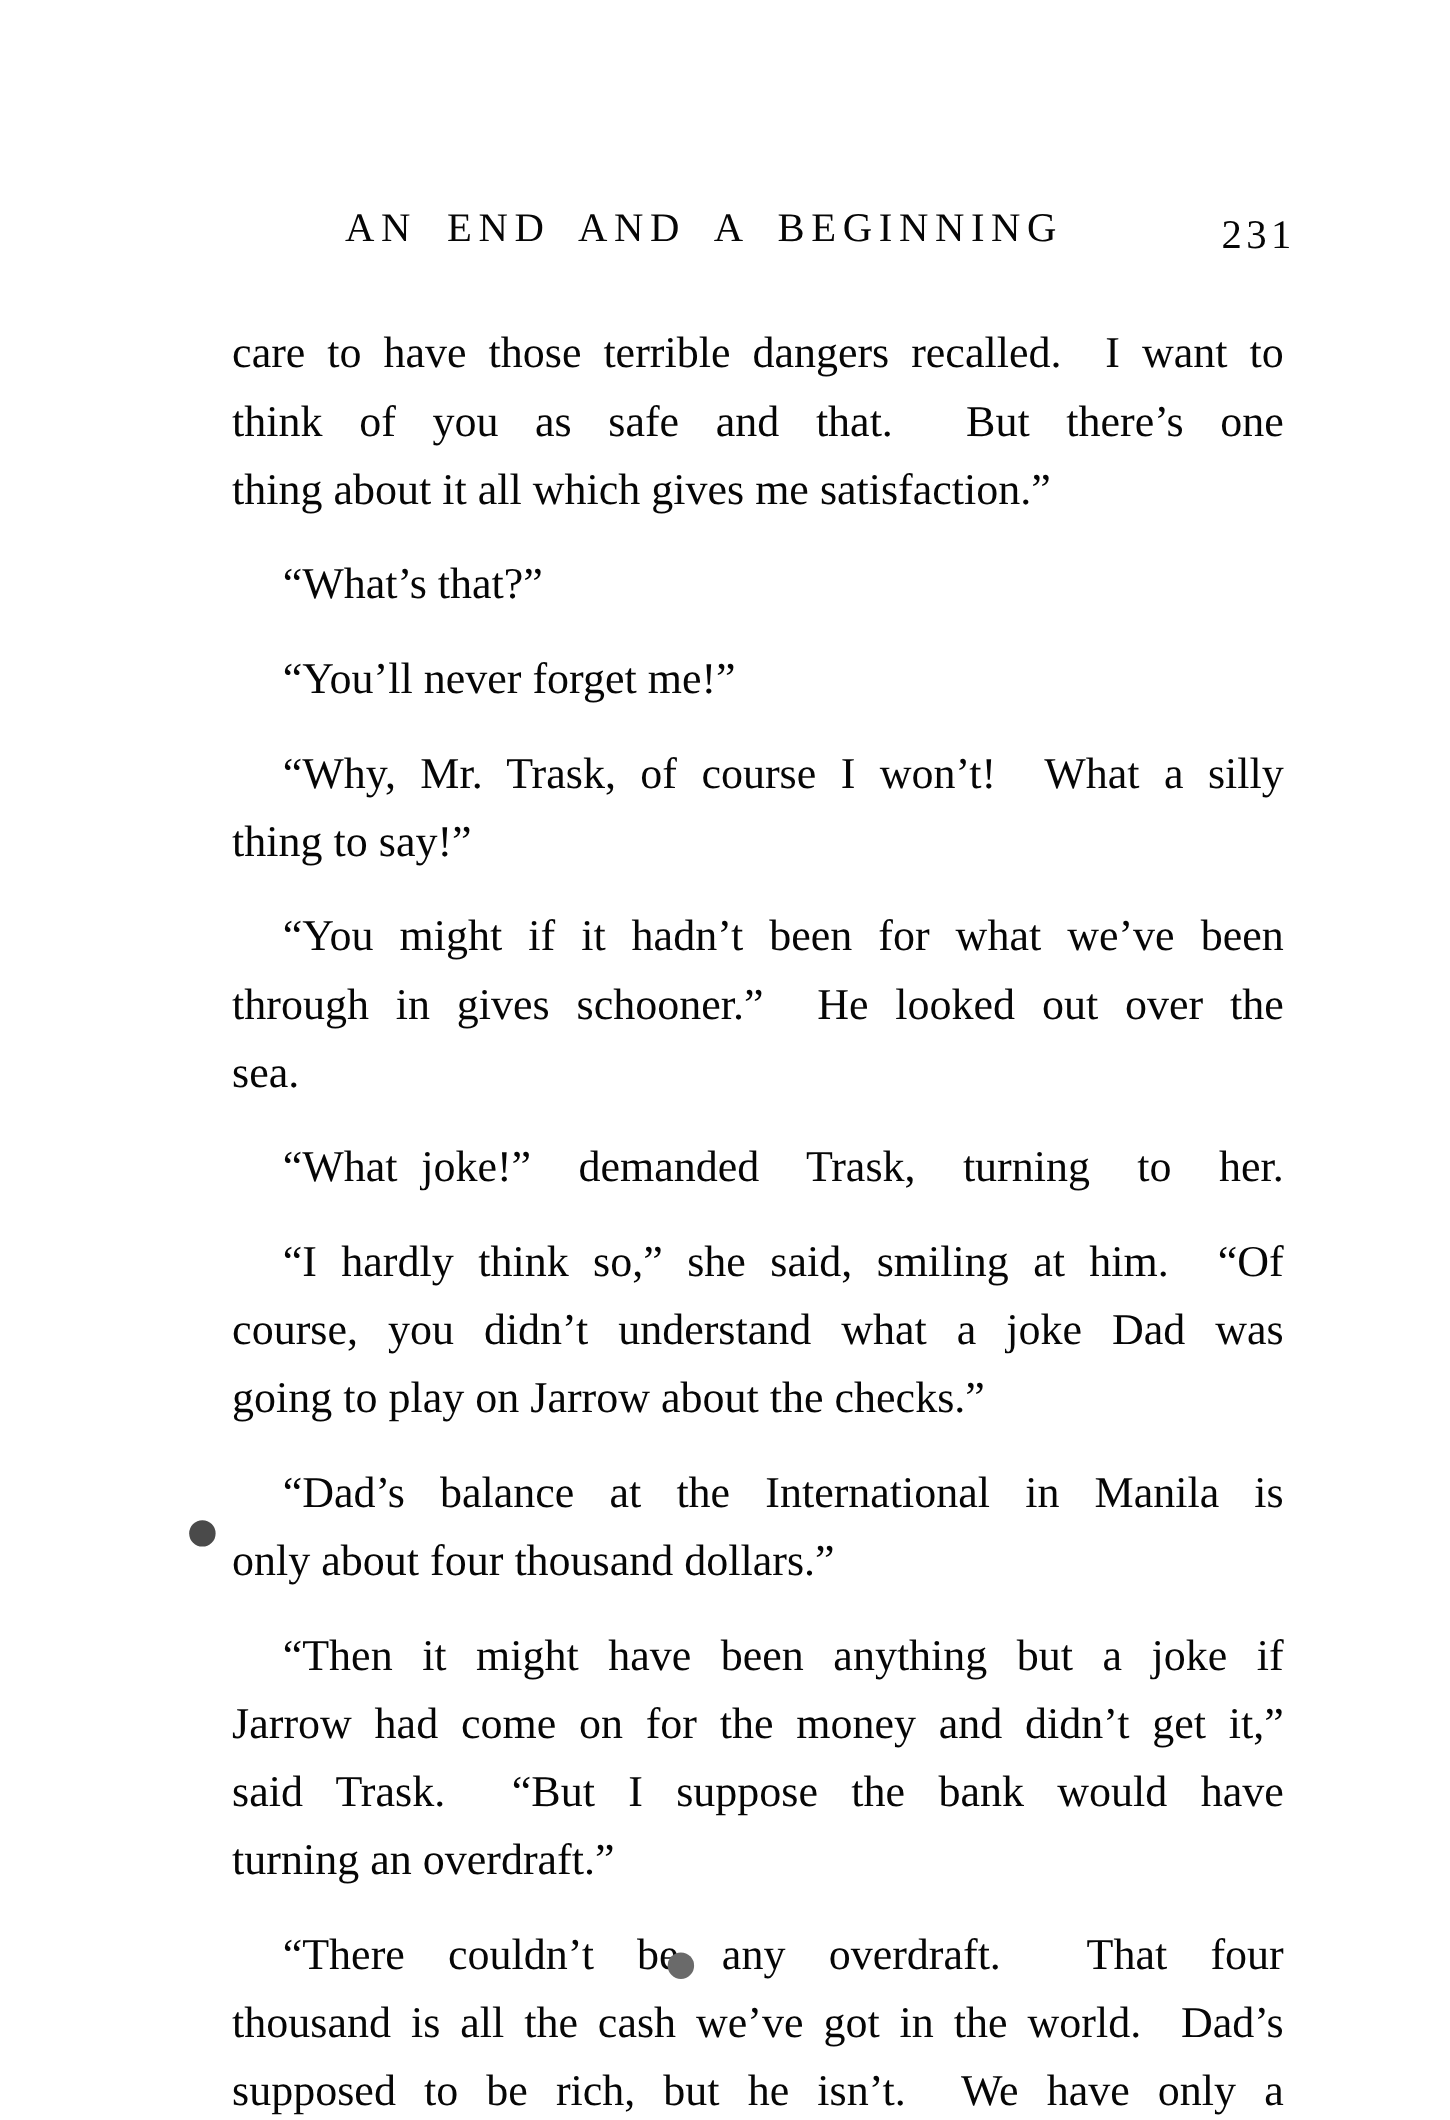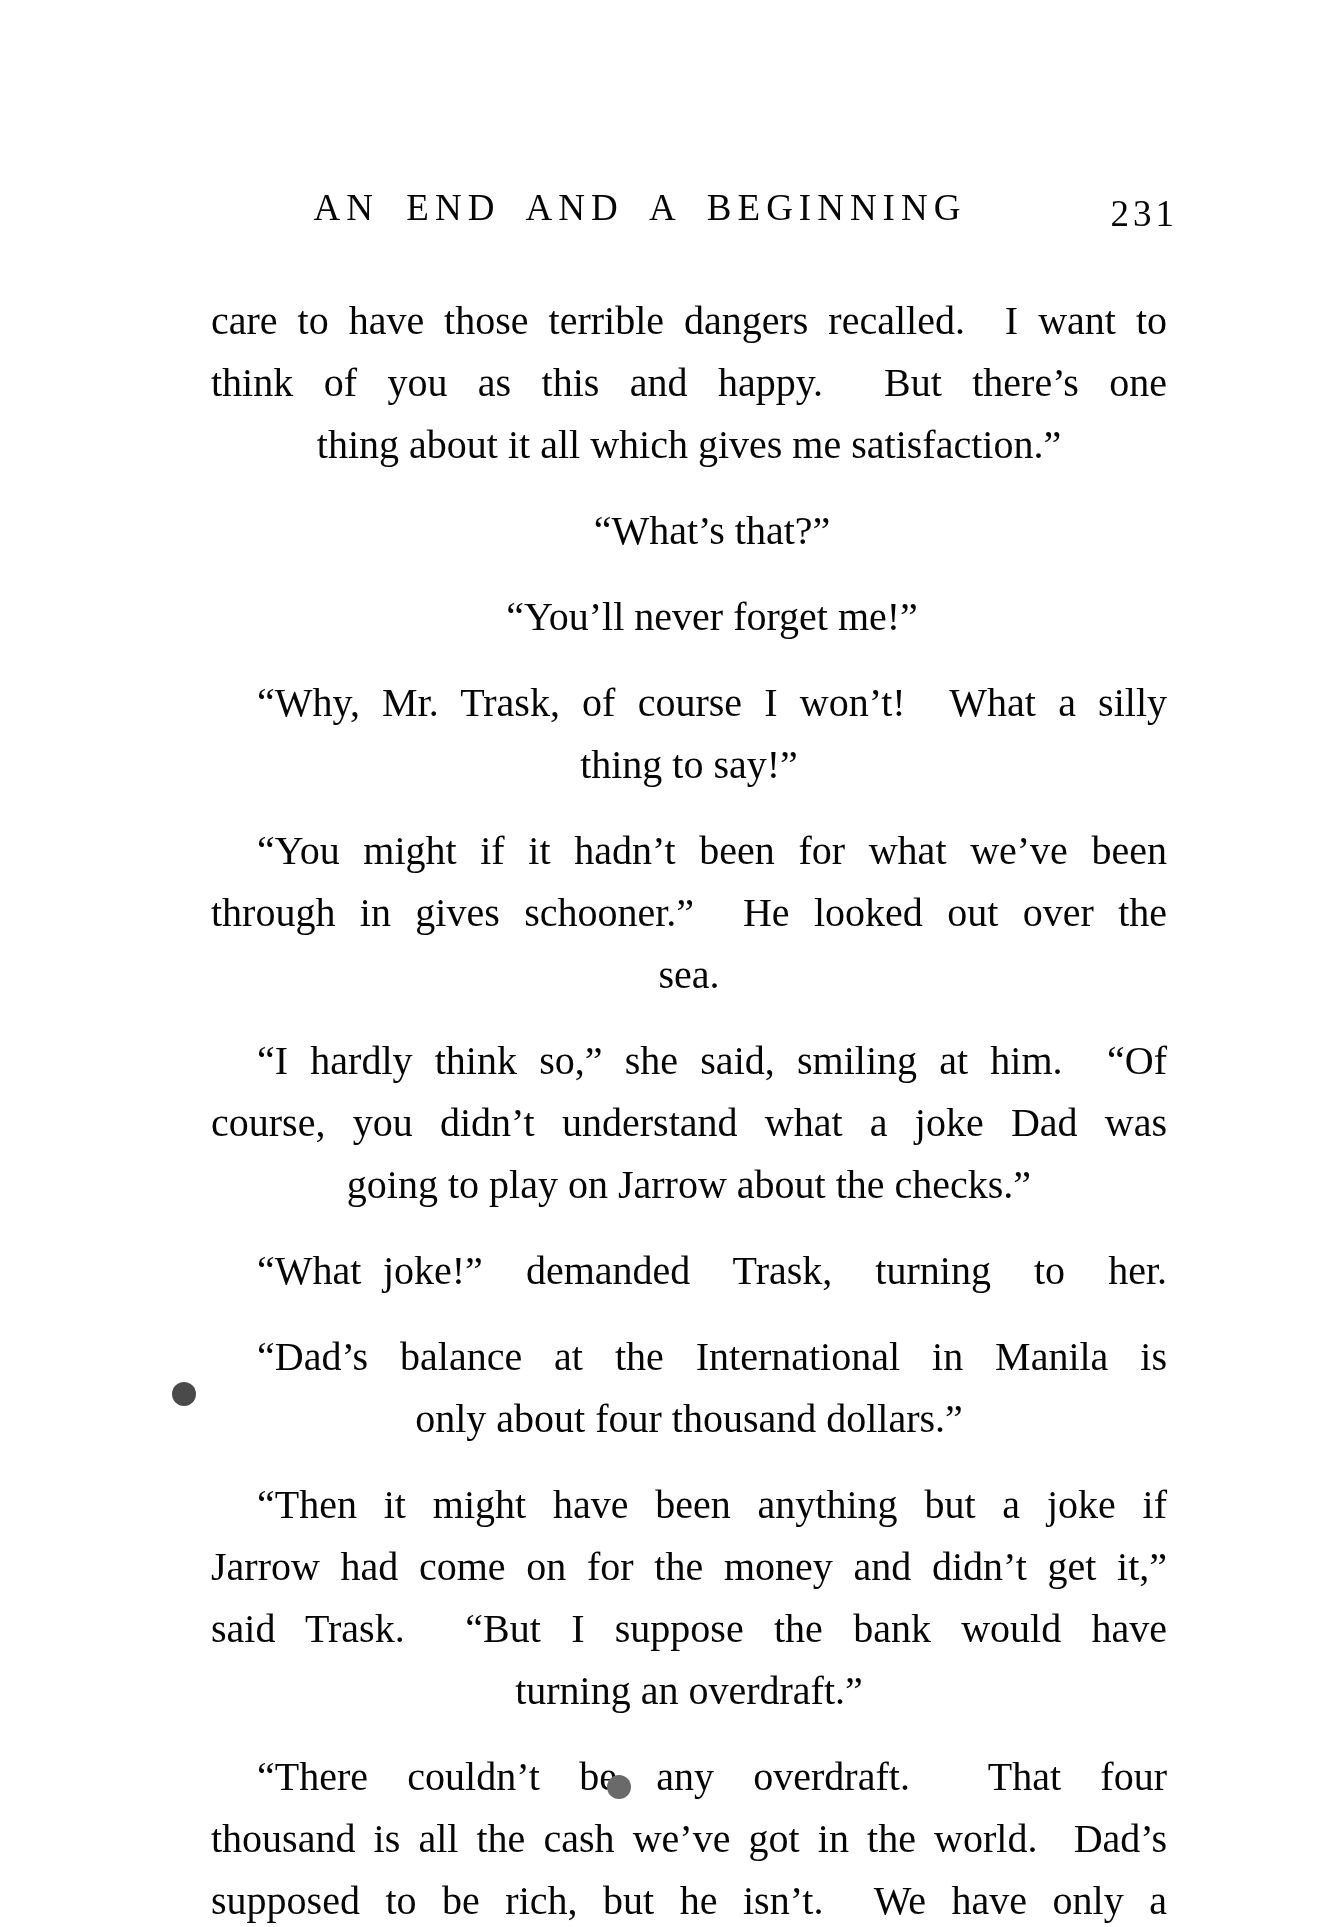--- a/index.html
+++ b/index.html
@@ -43,21 +43,21 @@
     top: 230px;
     left: 151px;
     width: 1028px;
     font-size: 40px;
   }
   .paragraph { margin: 0; }
   .line {
     height: 62px;
     line-height: 62px;
     white-space: pre-wrap;
-    text-align: center;
+    text-align: left;
   }
   .line.j {
     text-align: justify;
     text-align-last: justify;
   }
   .line.indent { text-indent: 46px; }
   .speck {
     position: absolute;
     background: #4a4a4a;
     border-radius: 50%;
@@ -69,45 +69,45 @@
 <body>
 
 <div class="page">
   <div class="running-header">
     <span class="header-title">AN END AND A BEGINNING</span>
     <span class="page-number">231</span>
   </div>
   <div class="text-block">
       <div class="paragraph">
         <div class="line j">care to have those terrible dangers recalled.  I want to</div>
-        <div class="line j">think of you as this and happy.  But there’s one</div>
+        <div class="line j">think of you as safe and that.  But there’s one</div>
         <div class="line">thing about it all which gives me satisfaction.”</div>
       </div>
       <div class="paragraph">
         <div class="line indent">“What’s that?”</div>
       </div>
       <div class="paragraph">
         <div class="line indent">“You’ll never forget me!”</div>
       </div>
       <div class="paragraph">
         <div class="line j indent">“Why, Mr. Trask, of course I won’t!  What a silly</div>
         <div class="line">thing to say!”</div>
       </div>
       <div class="paragraph">
         <div class="line j indent">“You might if it hadn’t been for what we’ve been</div>
         <div class="line j">through in gives schooner.”  He looked out over the</div>
         <div class="line">sea.</div>
       </div>
       <div class="paragraph">
+        <div class="line j indent">“What joke!”  demanded  Trask,  turning  to  her.</div>
+      </div>
+      <div class="paragraph">
         <div class="line j indent">“I hardly think so,” she said, smiling at him.  “Of</div>
         <div class="line j">course, you didn’t understand what a joke Dad was</div>
         <div class="line">going to play on Jarrow about the checks.”</div>
-      </div>
-      <div class="paragraph">
-        <div class="line j indent">“What joke!”  demanded  Trask,  turning  to  her.</div>
       </div>
       <div class="paragraph">
         <div class="line j indent">“Dad’s balance at the International in Manila is</div>
         <div class="line">only about four thousand dollars.”</div>
       </div>
       <div class="paragraph">
         <div class="line j indent">“Then it might have been anything but a joke if</div>
         <div class="line j">Jarrow had come on for the money and didn’t get it,”</div>
         <div class="line j">said Trask.  “But I suppose the bank would have</div>
         <div class="line">turning an overdraft.”</div>

